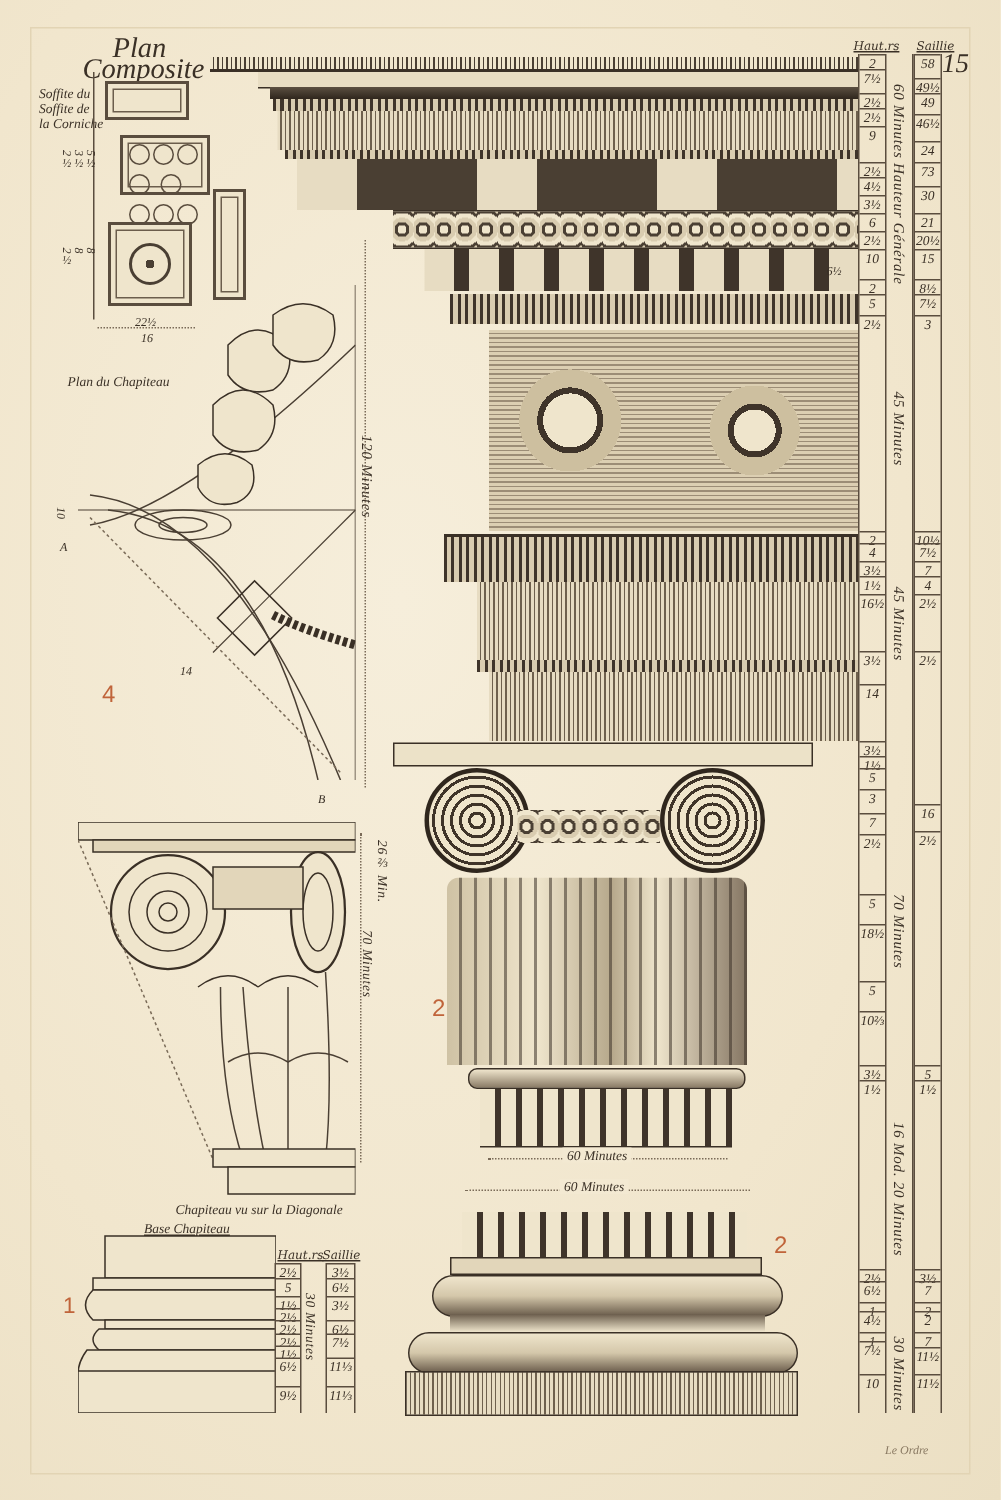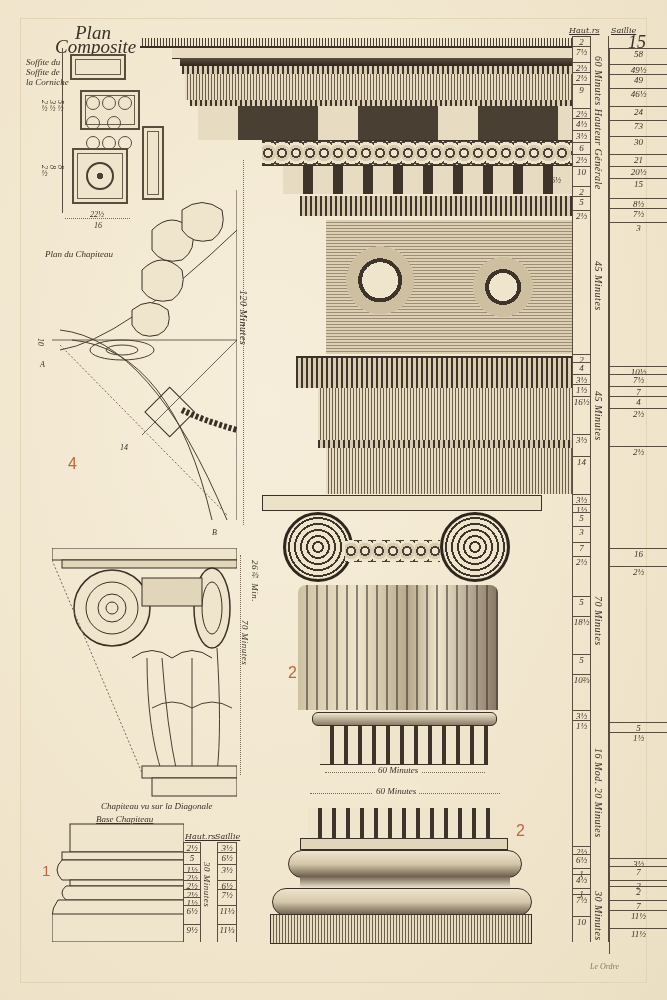--- a/index.html
+++ b/index.html
@@ -136,21 +136,21 @@
         <path d="M165 100 Q170 180 165 225"></path>
       <path d="M100 160 q20 -12 40 0 q20 -12 40 0"></path>
     </g>
     <line x1="0" y1="12" x2="90" y2="225" stroke="#7a6b58" stroke-dasharray="2 2"></line>
     <rect x="90" y="218" width="95" height="12" fill="#efe5cc" stroke="#3a3026"></rect>
     <rect x="100" y="230" width="85" height="18" fill="#efe5cc" stroke="#3a3026"></rect>
   </svg>
   <div class="abs dotted-v" style="left:240px;top:555px;height:220px;"></div>
   <div class="abs vtext" style="left:250px;top:560px;font-size:9px;">26⅔ Min.</div>
   <div class="abs vtext" style="left:240px;top:620px;font-size:9px;">70 Minutes</div>
-  <div class="abs it small" style="left:101px;top:801px;">Chapiteau vu sur la Diagonale</div>
+  <div class="abs it small" style="left:117px;top:801px;">Chapiteau vu sur la Diagonale</div>
 
   <div class="abs it small" style="left:96px;top:814px;text-decoration:underline;">Base Chapiteau</div>
   <div class="abs redmark" style="left:42px;top:862px;font-size:15px;">1</div>
   <svg class="abs base-small" viewBox="0 0 132 120">
     <g fill="#efe5cc" stroke="#3a3026">
       <rect x="18" y="2" width="114" height="28"></rect>
       <rect x="10" y="30" width="122" height="8"></rect>
       <path d="M10 38 h122 v20 h-122 q-10 -10 0 -20z"></path>
       <rect x="18" y="58" width="114" height="6"></rect>
       <path d="M14 64 h118 v14 h-118 q-8 -7 0 -14z"></path>
@@ -273,21 +273,21 @@
 
   <div class="dimcol" style="left:590px;top:36px;width:18px;height:906px;border-left:none;">
     <div class="vtext" style="left:3px;top:20px;">60 Minutes  Hauteur Générale</div>
     <div class="vtext" style="left:3px;top:225px;">45 Minutes</div>
     <div class="vtext" style="left:3px;top:355px;">45 Minutes</div>
     <div class="vtext" style="left:3px;top:560px;">70 Minutes</div>
     <div class="vtext" style="left:3px;top:712px;">16 Mod. 20 Minutes</div>
     <div class="vtext" style="left:3px;top:855px;">30 Minutes</div>
   </div>
 
-  <div class="dimcol" style="left:609px;top:48px;width:17px;height:906px;padding-left:40px;">
+  <div class="dimcol" style="left:609px;top:36px;width:17px;height:906px;">
     <div class="cell" style="top:0">58</div>
     <div class="cell" style="top:16px">49½</div>
     <div class="cell" style="top:26px">49</div>
     <div class="cell" style="top:40px">46½</div>
     <div class="cell" style="top:58px">24</div>
     <div class="cell" style="top:72px">73</div>
     <div class="cell" style="top:88px">30</div>
     <div class="cell" style="top:106px">21</div>
     <div class="cell" style="top:118px">20½</div>
     <div class="cell" style="top:130px">15</div>

